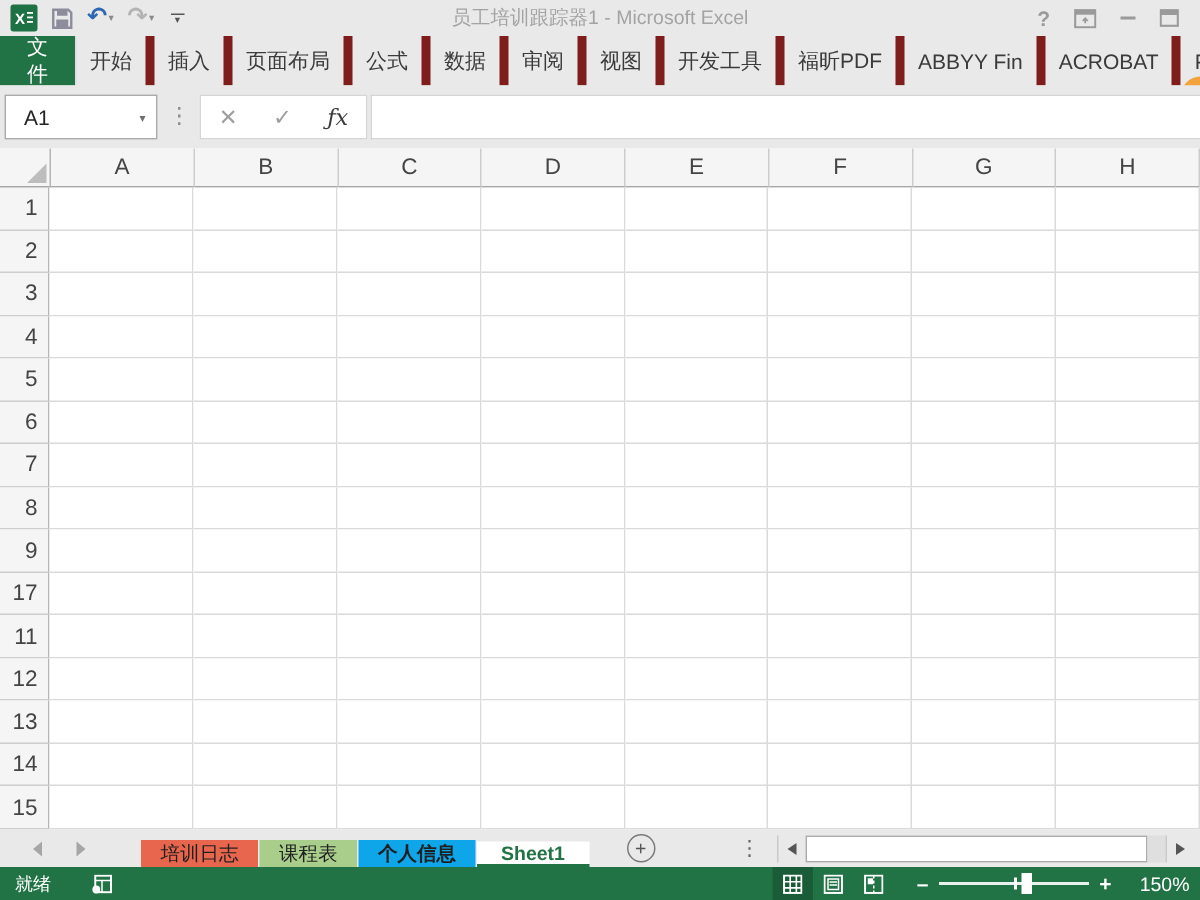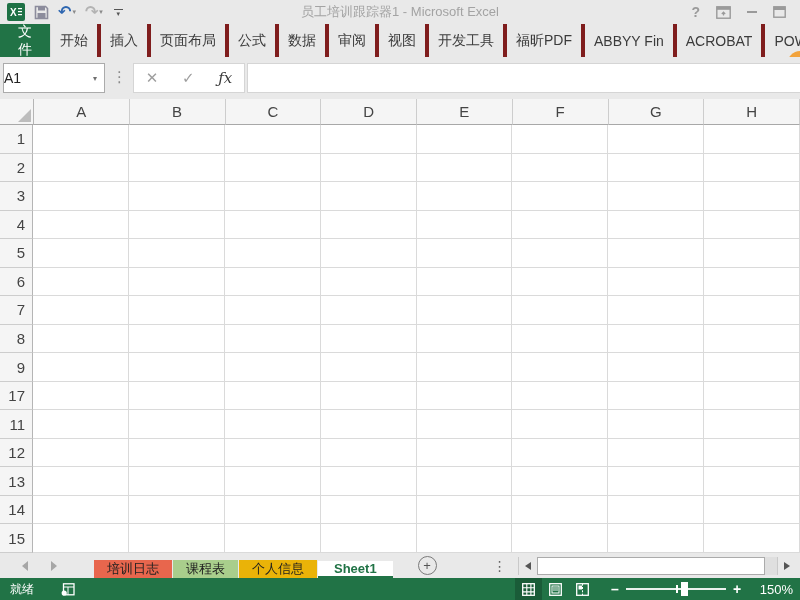--- a/index.html
+++ b/index.html
@@ -23,29 +23,29 @@
               color:#A3A3A3;font-size:13px;pointer-events:none;}
   .win-controls{margin-left:auto;display:flex;align-items:center;gap:16px;padding-right:14px;color:#8A8A8A;}
   .help-glyph{font-size:14px;font-weight:bold;color:#9A9A9A;}
   .min-glyph{display:inline-block;width:10px;border-top:2px solid #9A9A9A;}
   .max-glyph svg,.ribbon-opt svg{display:block;}
 
   
   .ribbonrow{position:absolute;top:24px;left:0;right:0;height:33px;display:flex;align-items:stretch;overflow:hidden;}
   .file-tab{background:#217346;color:#ffffff;font-size:14px;display:flex;align-items:center;padding:0 18px;text-align:right;}
   .rtabs{display:flex;align-items:stretch;}
-  .rtab{display:flex;align-items:center;padding:0 9px;font-size:14px;color:#3B3B3B;border-right:4px solid #7f1d1d;white-space:nowrap;}
+  .rtab{display:flex;align-items:center;padding:0 9px;font-size:14px;color:#3B3B3B;border-right:6px solid #7f1d1d;white-space:nowrap;}
   .rtab:first-child{border-left:1px solid #DCDCDC;}
   .edge-circle{position:absolute;right:-14px;top:27px;width:27px;height:27px;border-radius:50%;background:#F2A33C;}
 
   
   .formularow{position:absolute;top:57px;left:0;right:0;height:42px;background:#E9E9E9;}
   .name-box{position:absolute;left:3px;top:6px;width:100px;height:28px;background:#FFF;border:1px solid #ABABAB;
             display:flex;align-items:center;font-size:14px;color:#222;}
-  .name-box .nb-text{padding-left:0;flex:1;}
+  .name-box .nb-text{padding-left:12px;flex:1;}
   .name-box .nb-drop{font-size:8px;color:#707070;padding-right:7px;}
   .fx-dots{position:absolute;left:112px;top:6px;height:28px;display:flex;align-items:center;color:#8A8A8A;font-size:15px;}
   .fx-group{position:absolute;left:133px;top:6px;width:110px;height:28px;background:#FFF;border:1px solid #D5D5D5;
             display:flex;align-items:center;justify-content:space-around;}
   .fx-cancel,.fx-enter{color:#9E9E9E;font-size:15px;}
   .fx-fn{color:#3B3B3B;font-size:15px;font-style:italic;font-family:"DejaVu Serif",serif;}
   .formula-input{position:absolute;left:247px;top:6px;right:0;height:28px;background:#FFF;border:1px solid #D5D5D5;border-right:none;
                  font-size:13px;color:#222;display:flex;align-items:center;padding-left:6px;}
 
   
@@ -371,21 +371,21 @@
   </div>
 
   <div class="sheetbar">
     <div class="nav-arrows">
       <span class="tri-l"></span>
       <span class="tri-r"></span>
     </div>
     <div class="sheet-tabs">
         <div class="sheet-tab" style="background: rgb(232, 102, 77); color: rgb(31, 31, 31);">培训日志</div>
         <div class="sheet-tab" style="background: rgb(169, 206, 140); color: rgb(31, 31, 31);">课程表</div>
-        <div class="sheet-tab" style="background: #eab308; color: rgb(31, 31, 31);">个人信息</div>
+        <div class="sheet-tab" style="background: #0ea5e9; color: rgb(31, 31, 31); font-weight: bold;">个人信息</div>
         <div class="sheet-tab active">Sheet1</div>
       </div>
     <div class="add-sheet">+</div>
     <div class="tab-dots">⋮</div>
     <div class="h-scroll">
       <div class="hs-arrow">
           <span class="tri-l"></span>
         </div>
       <div class="hs-thumb"></div>
       <div class="hs-track"></div>

